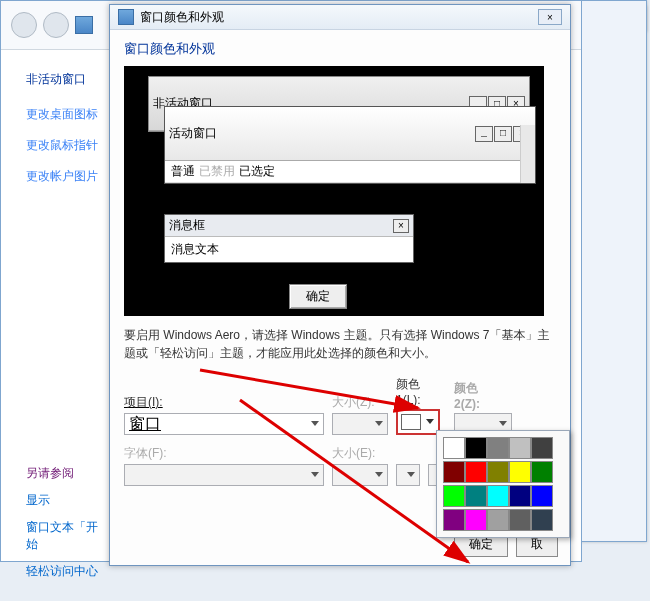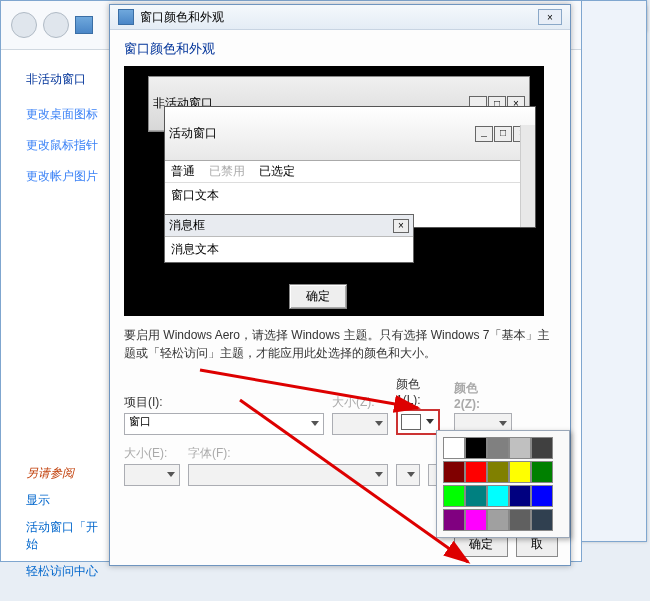--- a/index.html
+++ b/index.html
@@ -40,21 +40,21 @@
     border: 1px solid #3a6ea5;
   }
   .left-nav {
     position: absolute;
     left: 25px; top: 70px;
     width: 80px;
     font-size: 12px;
   }
   .left-nav .main-link { color: #003399; margin-bottom: 18px; }
   .left-nav .sub-link { color: #3b82f6; margin-bottom: 14px; cursor: pointer; }
-  .left-nav .see-also { margin-top: 280px; color: #c2410c; font-style: italic; }
+  .left-nav .see-also { margin-top: 280px; color: #701a75; }
   .left-nav .see-item { color: #0066cc; margin-top: 10px; cursor: pointer; }
 
   
   .aux-window {
     position: absolute;
     border: 1px solid #7fa6cf;
     background: #eef3fa;
     box-shadow: 0 0 3px rgba(0,0,0,.2);
   }
   .titlebar-btns {
@@ -139,21 +139,21 @@
   }
   .win-active {
     position: absolute;
     left: 40px; top: 40px;
     width: 370px;
     background: #fff;
     border: 1px solid #555;
     font-family: Liberation Mono, monospace;
   }
   .win-menubar {
-    display: flex; gap: 14px;
+    display: flex; gap: 4px;
     padding: 2px 6px;
     background: #fff;
     border-bottom: 1px solid #ddd;
     font-size: 12px;
   }
   .win-menubar span:nth-child(2){ color:#aaa;text-align:right; }
   .win-text-area {
     height: 36px; padding: 4px 6px; font-size: 12px;
     background: #fff;
   }
@@ -193,21 +193,21 @@
     margin: 8px 0 14px;
   }
   .form-row { display:flex; gap:8px; align-items:flex-end; margin-bottom:4px; }
   .form-col { display:flex; flex-direction:column; gap:2px; }
   .label { font-size:12px; color:#333; }
   .label.disabled { color:#aaa; }
   .select, .input {
     height:20px;
     border:1px solid #abadb3;
     background:#fff;
-    font-size:11px;
+    font-size:16px;
     padding:0 18px 0 4px;
     position:relative;
   }
   .select::after {
     content:"";
     position:absolute; right:4px; top:7px;
     border-left:4px solid transparent;
     border-right:4px solid transparent;
     border-top:5px solid #555;
   }
@@ -310,21 +310,21 @@
     <div class="nav-circle"></div>
     <div class="ctrl-icon"></div>
   </div>
   <div class="left-nav">
     <div class="main-link">非活动窗口</div>
     <div class="sub-link">更改桌面图标</div>
     <div class="sub-link">更改鼠标指针</div>
     <div class="sub-link">更改帐户图片</div>
     <div class="see-also">另请参阅</div>
     <div class="see-item">显示</div>
-    <div class="see-item">活动窗口「开始</div>
+    <div class="see-item">窗口文本「开始</div>
     <div class="see-item">轻松访问中心</div>
   </div>
 </div>
 
 <div class="taskbar-labels">
   <span>Harmony</span>
   <span>Windows 7 Basic</span>
 </div>
 
 <div class="dialog">
@@ -357,66 +357,65 @@
             <div class="wbtn">_</div>
             <div class="wbtn">□</div>
             <div class="wbtn">×</div>
           </div>
         </div>
         <div class="win-menubar">
           <span>普通</span>
           <span>已禁用</span>
           <span>已选定</span>
         </div>
-        <div class="win-text-area">窗口文本</div>
         <div class="scrollbar-v"></div>
       </div>
 
       <div class="msgbox">
         <div class="msgbox-title">
           <span>消息框</span>
           <span class="wbtn" style="width:14px;height:12px;">×</span>
         </div>
         <div class="msgbox-body">消息文本</div>
       </div>
       <div class="ok-button-wrap">
         <span class="btn-3d">确定</span>
       </div>
     </div>
 
     <div class="info-text">要启用 Windows Aero，请选择 Windows 主题。只有选择 Windows 7「基本」主题或「轻松访问」主题，才能应用此处选择的颜色和大小。</div>
 
     <div class="form-row">
-      <div class="form-col" style="width:200px;">
+      <div class="form-col" style="width:200px;text-decoration:underline;">
         <span class="label">项目(I):</span>
         <div class="select"><span>窗口</span></div>
       </div>
       <div class="form-col" style="width:56px;">
         <span class="label disabled">大小(Z):</span>
         <div class="select disabled"></div>
       </div>
       <div class="form-col" style="width:50px;justify-content:center;">
         <span class="label">颜色 1(L):</span>
         <div class="color-swatch-btn">
             <div class="sw"></div>
           </div>
       </div>
       <div class="form-col" style="width:50px;font-weight:bold;">
         <span class="label disabled">颜色 2(Z):</span>
         <div class="select disabled" style="width:34px;"></div>
       </div>
     </div>
 
     <div class="form-row" style="margin-top:10px;">
+      <div class="form-col" style="width:200px;">
+        <span class="label disabled">字体(F):</span>
+        <div class="select disabled"></div>
+      </div>
       <div class="form-col" style="width:56px;">
         <span class="label disabled">大小(E):</span>
-        <div class="select disabled"></div>
-      </div>
-      <div class="form-col" style="width:200px;">
-        <span class="label disabled">字体(F):</span>
         <div class="select disabled"></div>
       </div>
       <div class="form-col" style="width:24px;">
         <span class="label">&nbsp;</span>
         <div class="select disabled" style="width:22px;padding:0;"></div>
       </div>
       <div class="form-col" style="width:24px;">
         <span class="label">&nbsp;</span>
         <div class="select disabled" style="width:22px;padding:0;"></div>
       </div>

